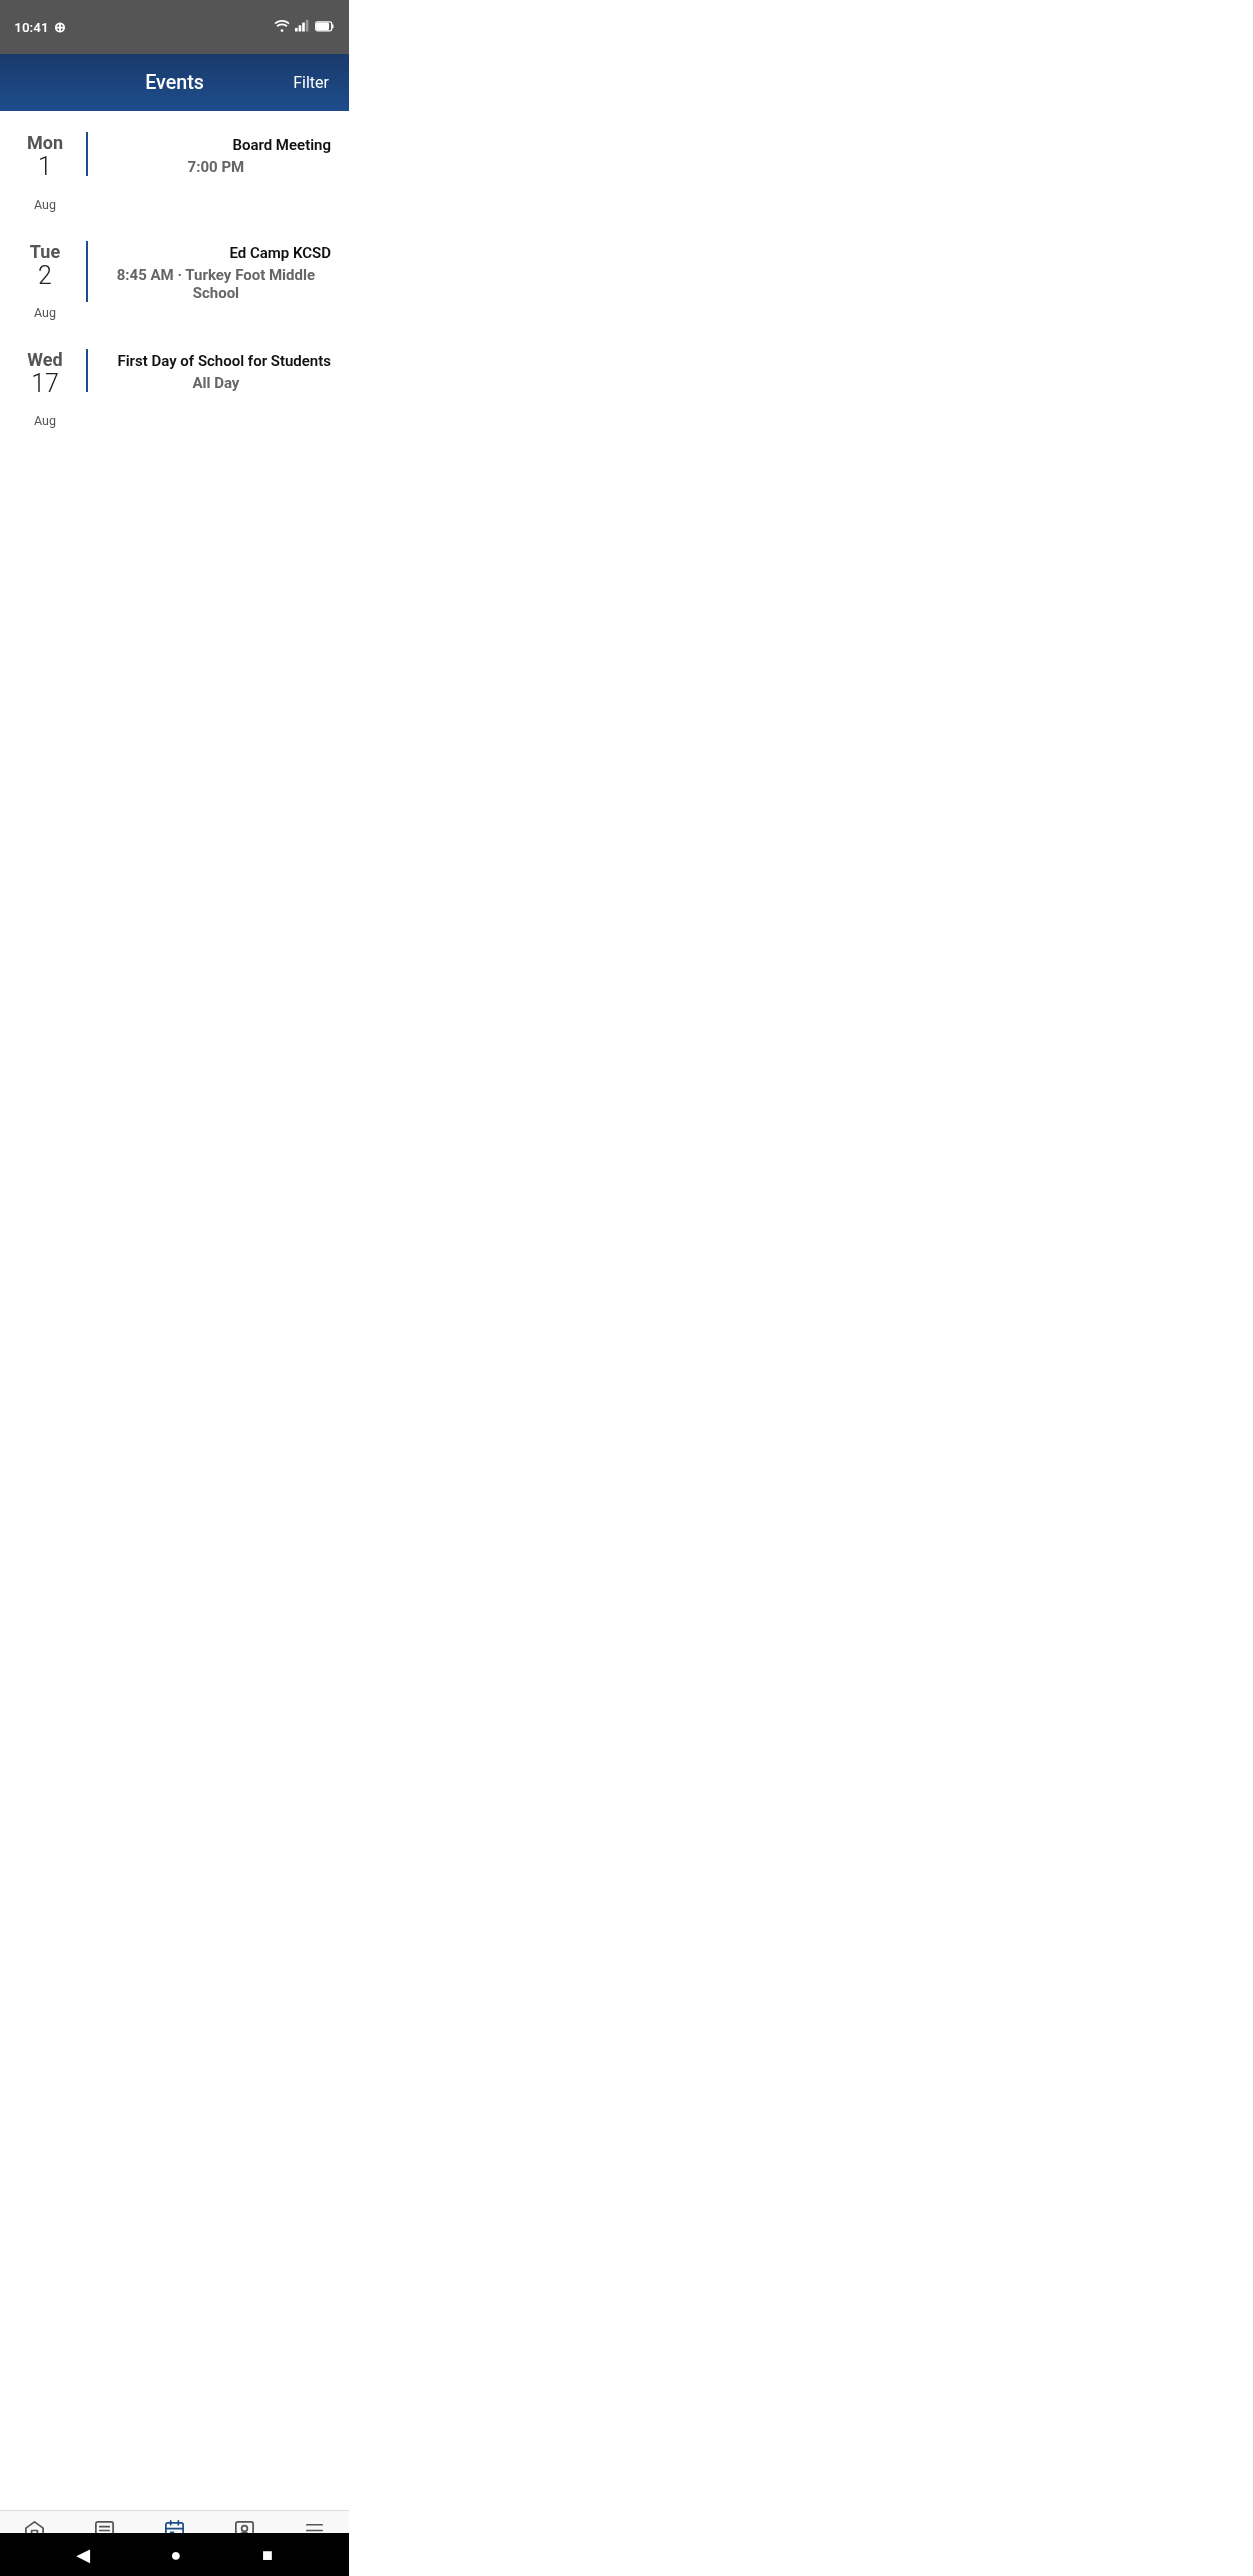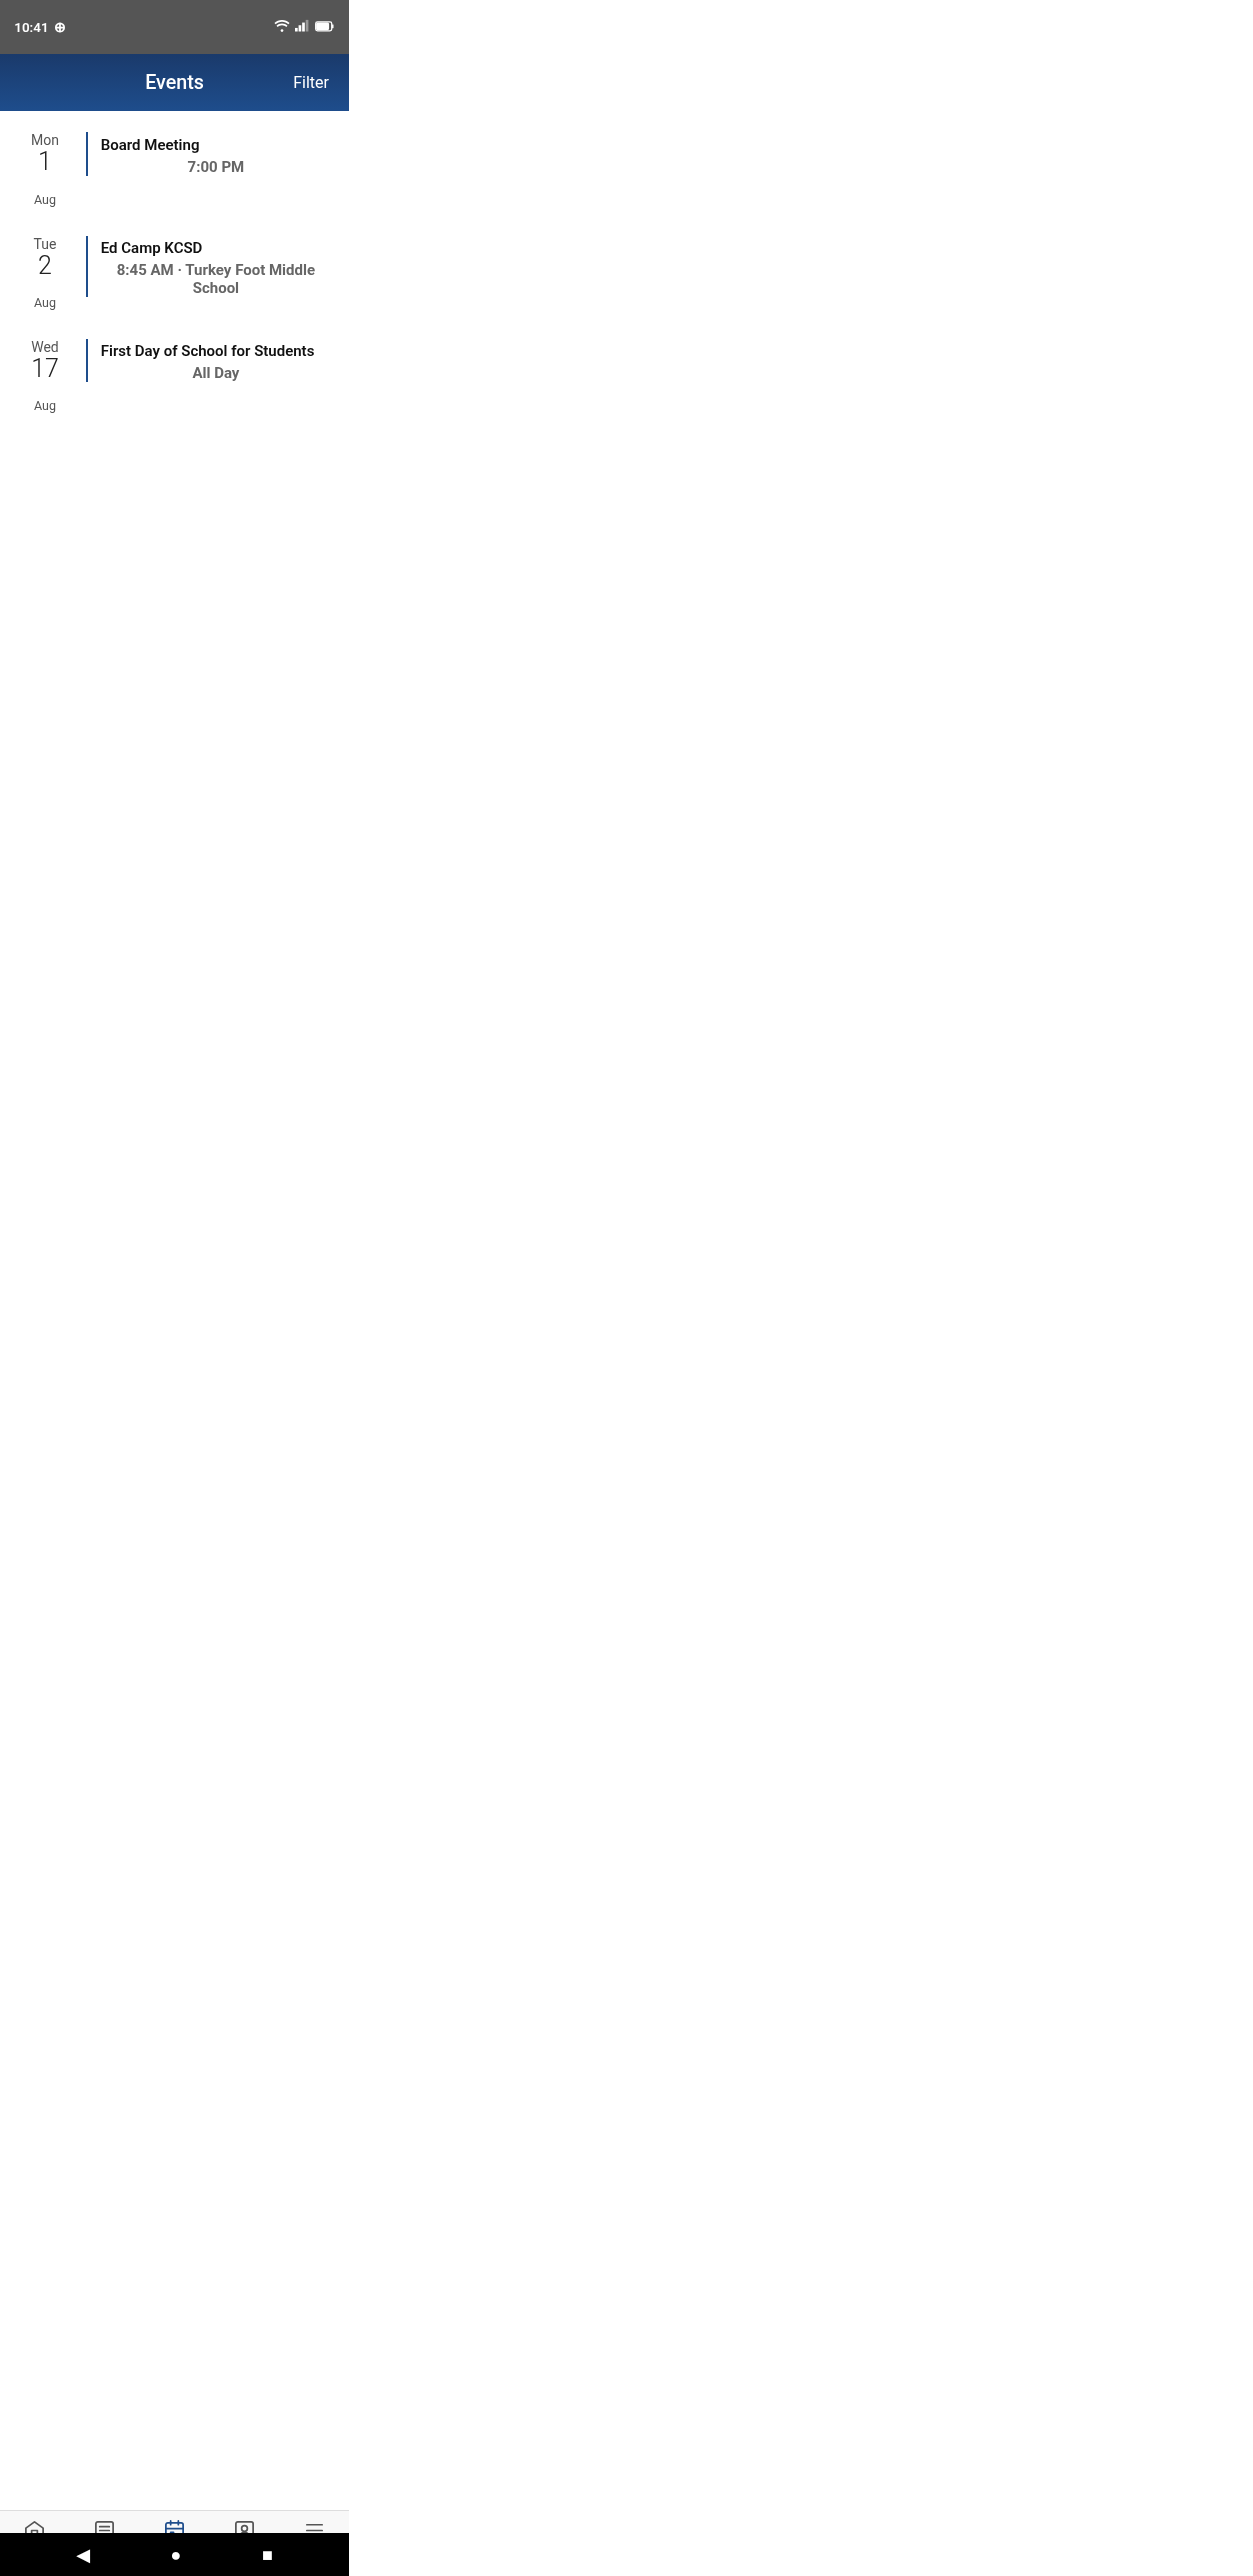--- a/index.html
+++ b/index.html
@@ -114,23 +114,23 @@
 
     .event-date {
       display: flex;
       flex-direction: column;
       align-items: center;
       min-width: 54px;
       margin-right: 14.3px;
     }
 
     .event-day-name {
-      font-size: 14px;
+      font-size: 18px;
       color: #555555;
-      font-weight: 400;
+      font-weight: 700;
     }
 
     .event-day-number {
       font-size: 25px;
       font-weight: 300;
       color: #222222;
       line-height: 1.1;
     }
 
     .event-month {
@@ -145,20 +145,21 @@
       border-left: 2.7px solid #1e4d8c;
       padding-left: 12.5px;
       padding-top: 3.6px;
     }
 
     .event-title {
       font-size: 15px;
       font-weight: 600;
       color: #111111;
       margin-bottom: 3.6px;
+      text-align: right;
     }
 
     .event-subtitle {
       font-size: 15px;
       color: #666666;
       font-weight: 700;
       text-align: center;
     }
 
     

